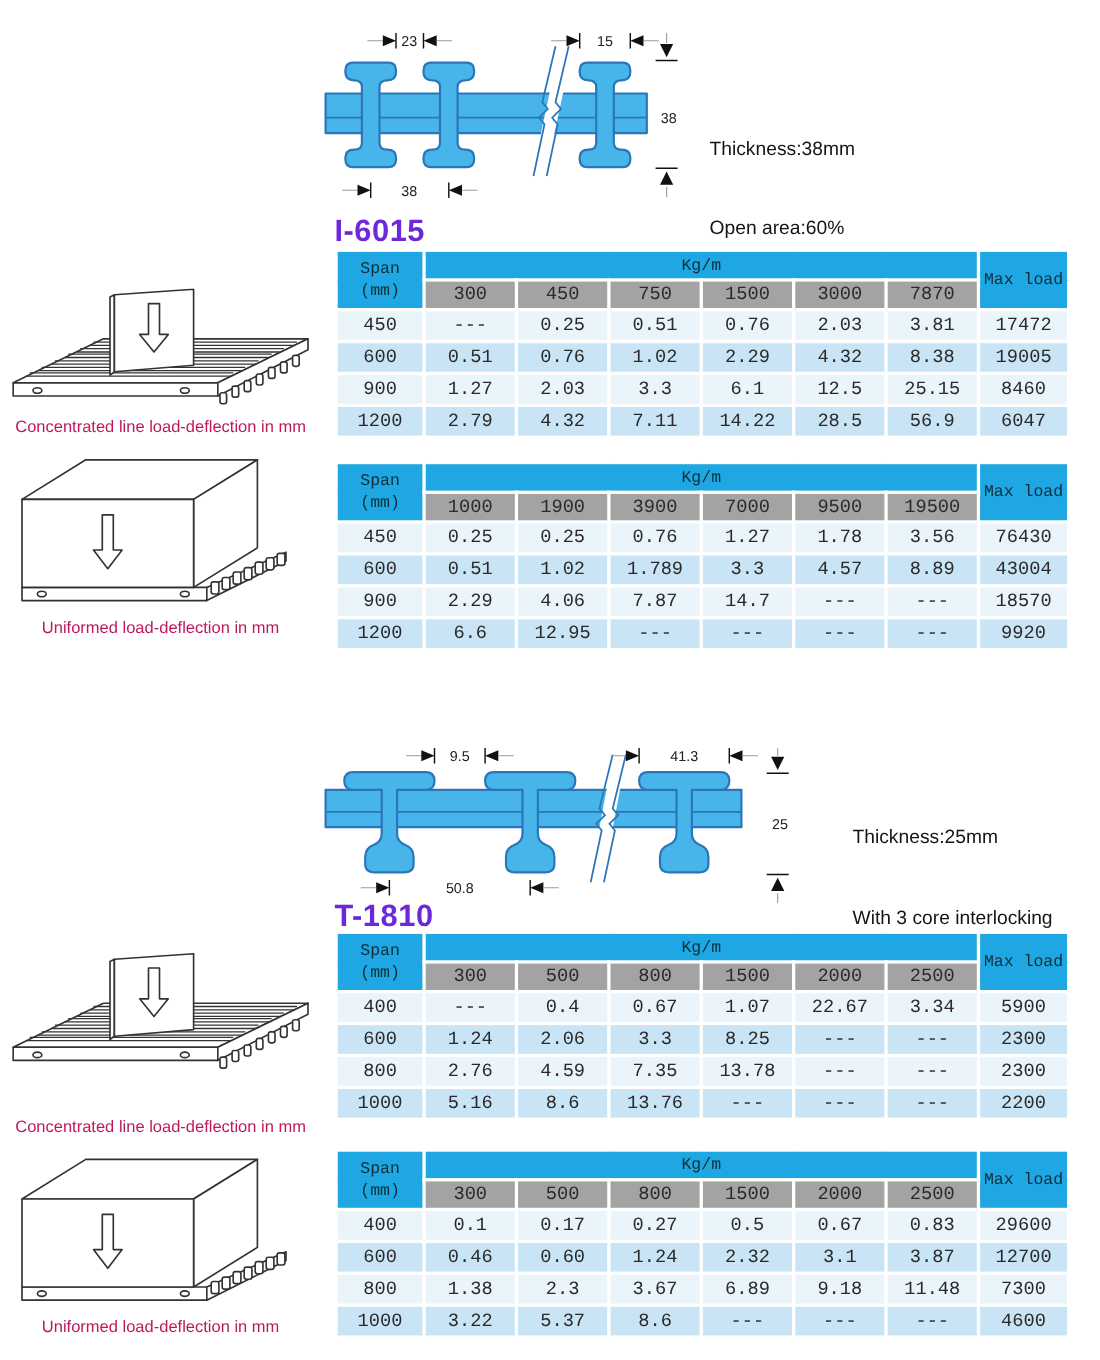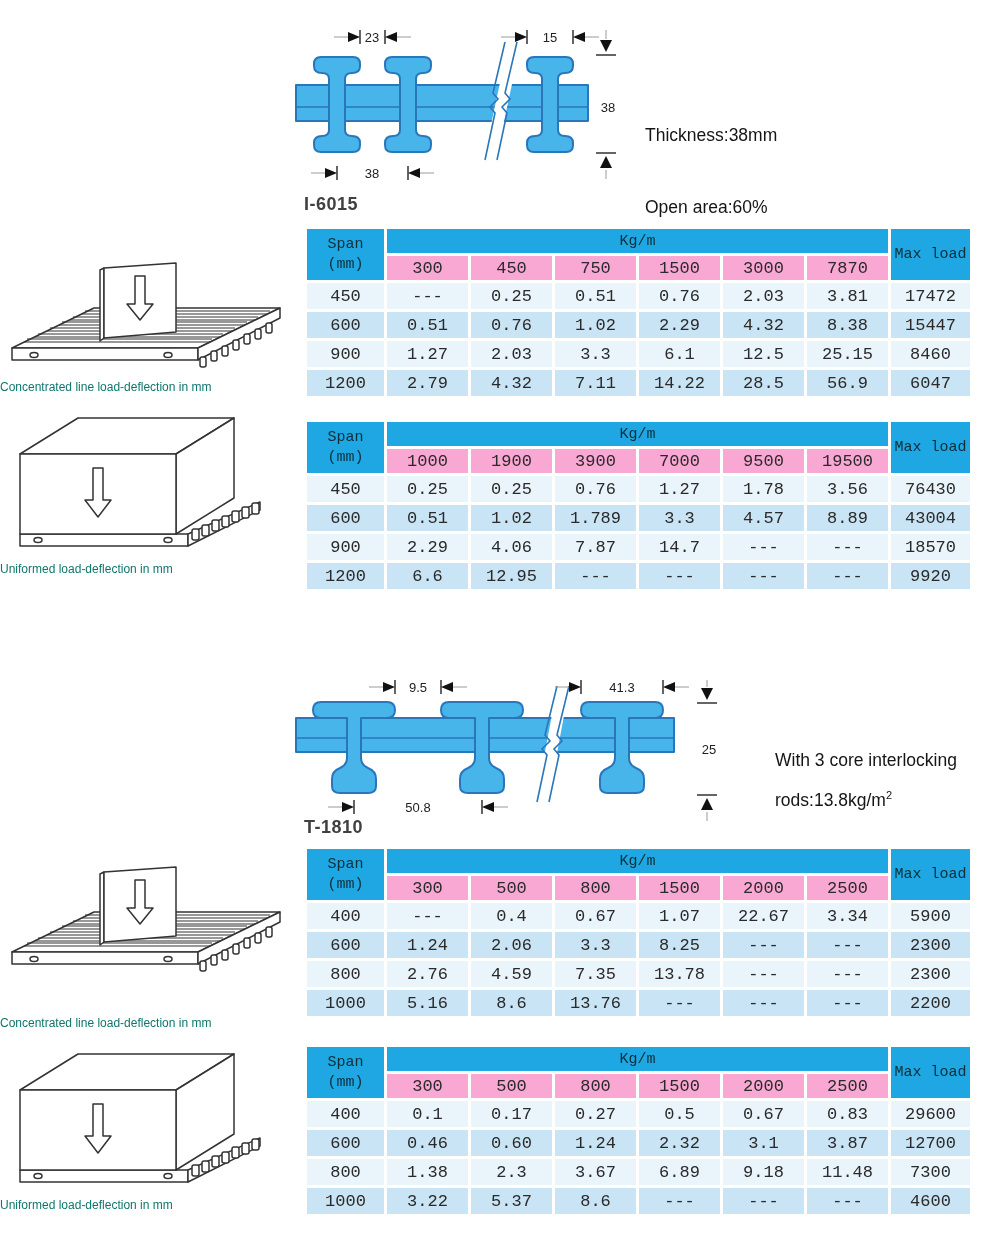--- a/index.html
+++ b/index.html
@@ -1,33 +1,33 @@
 <!DOCTYPE html>
 <html><head>
 <meta charset="utf-8">
 <style>
   html,body{margin:0;padding:0;background:#fff;}
   #page{position:relative;width:1000px;height:1236px;background:#fff;overflow:hidden;
         font-family:"Liberation Sans",sans-serif;color:#222;padding-left:36px;}
   .abs{position:absolute;}
 
   
-  .model-title{font-size:18px;font-weight:bold;color:#404040;letter-spacing:0.5px;}
+  .model-title{font-size:28px;font-weight:bold;color:#6d28d9;letter-spacing:0.5px;}
   .specs{font-size:17.5px;color:#151515;}
   .specs .spec-line{line-height:33px;margin-top:39px;}
   .specs.specs-narrow .spec-line{line-height:35px;}
   .specs sup{font-size:11px;}
-  .illus-caption{width:292px;text-align:left;font-size:12px;color:#0f766e;}
+  .illus-caption{width:292px;text-align:center;font-size:15px;color:#be185d;}
 
   
   table.loadtbl{border-collapse:collapse;table-layout:fixed;width:666px;font-family:Liberation Mono, monospace;}
   table.loadtbl th,table.loadtbl td{border:3px solid #fff;text-align:center;padding:0;font-weight:normal;}
   table.loadtbl th.hdr{background:#1ea7e2;color:#0e2f3a;font-size:15px;}
   table.loadtbl th.c-span{white-space:pre-line;line-height:1.3;}
-  table.loadtbl th.sub{background:#f9a8d4;color:#2a2a2a;font-size:17px;height:24px;}
+  table.loadtbl th.sub{background:#a3a3a3;color:#2a2a2a;font-size:17px;height:24px;}
   table.loadtbl tr.hdr-row th{height:24px;}
   table.loadtbl td{font-size:17px;color:#2a2a2a;height:26px;}
   table.loadtbl tr.light td{background:#eaf4fb;}
   table.loadtbl tr.dark td{background:#c9e4f5;}
 
   
   .pf{fill:#47b4ea;stroke:#2a76ba;stroke-width:2;stroke-linejoin:round;}
   .pl{stroke:#2a76ba;stroke-width:1.6;fill:none;}
   .wgap{stroke:#fff;stroke-width:12;}
   .ldr{stroke:#9a9a9a;stroke-width:1;}
@@ -206,21 +206,21 @@
           <td>17472</td>
         </tr>
         <tr class="dark">
           <td>600</td>
           <td>0.51</td>
           <td>0.76</td>
           <td>1.02</td>
           <td>2.29</td>
           <td>4.32</td>
           <td>8.38</td>
-          <td>15447</td>
+          <td>19005</td>
         </tr>
         <tr class="light">
           <td>900</td>
           <td>1.27</td>
           <td>2.03</td>
           <td>3.3</td>
           <td>6.1</td>
           <td>12.5</td>
           <td>25.15</td>
           <td>8460</td>
@@ -364,20 +364,21 @@
       <polygon class="arr" points="409,10 421,10 415,22"></polygon>
       <line class="tick" x1="405" y1="25" x2="425" y2="25"></line>
       <text class="dim" x="417" y="76" text-anchor="middle">25</text>
       <line class="tick" x1="405" y1="117" x2="425" y2="117"></line>
       <polygon class="arr" points="409,132 421,132 415,120"></polygon>
       <line class="ldr" x1="415" y1="134" x2="415" y2="143"></line>
     </g>
   </svg>
 
   <div class="abs specs specs-narrow" style="left:775px;top:704px;width:218px">
+    <div class="spec-line">Thickness:25mm</div>
     <div class="spec-line"><span>With 3 core interlocking rods:13.8kg/m</span><sup>2</sup></div>
   </div>
 
   <div class="abs model-title" style="left:304px;top:817px">T-1810</div>
 
   <table class="abs loadtbl" style="left:304px;top:846px">
     <colgroup>
         <col style="width:80px">
         <col style="width:84px">
         <col style="width:84px">

